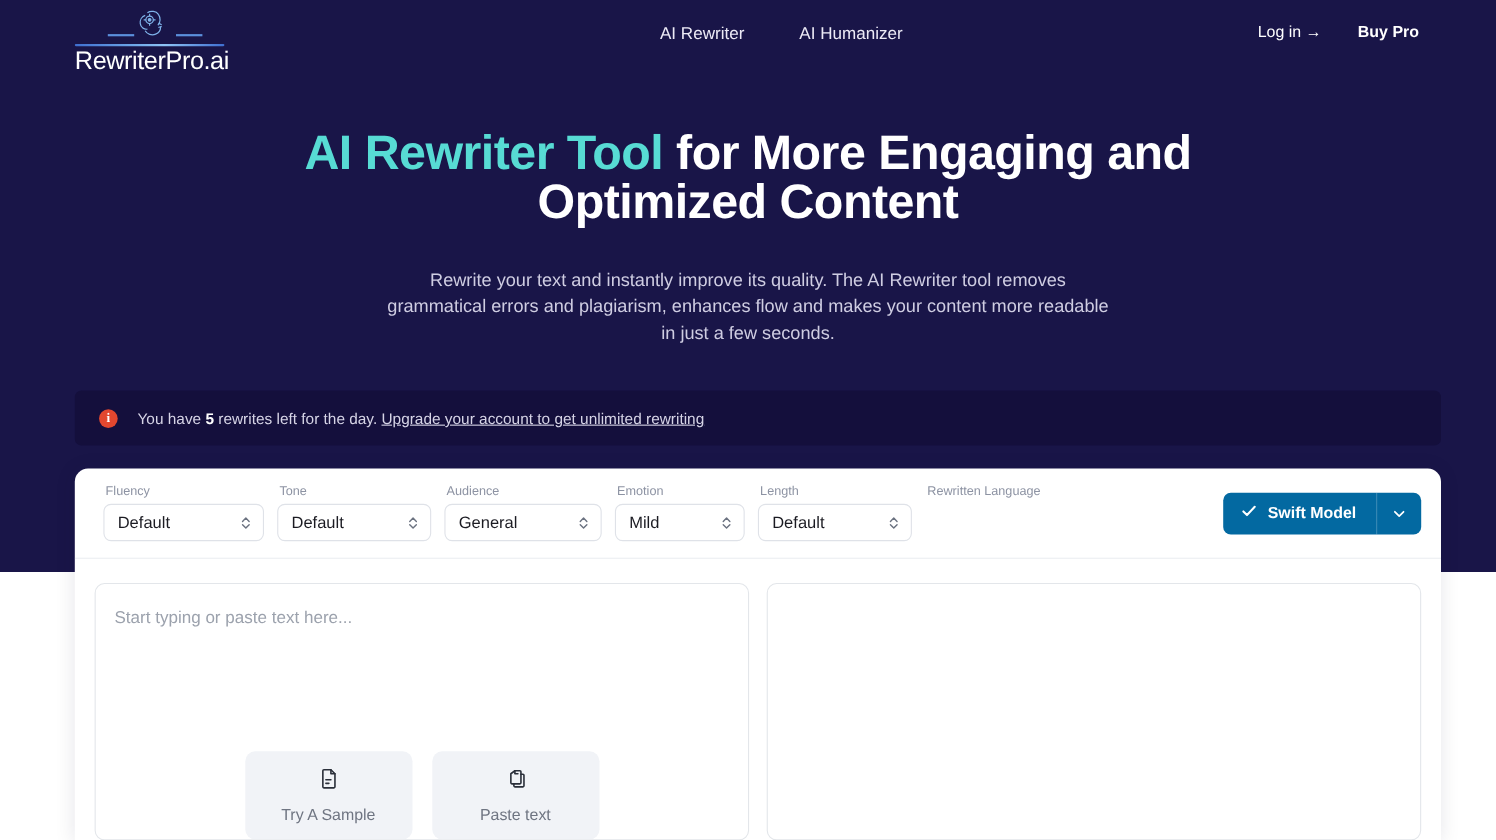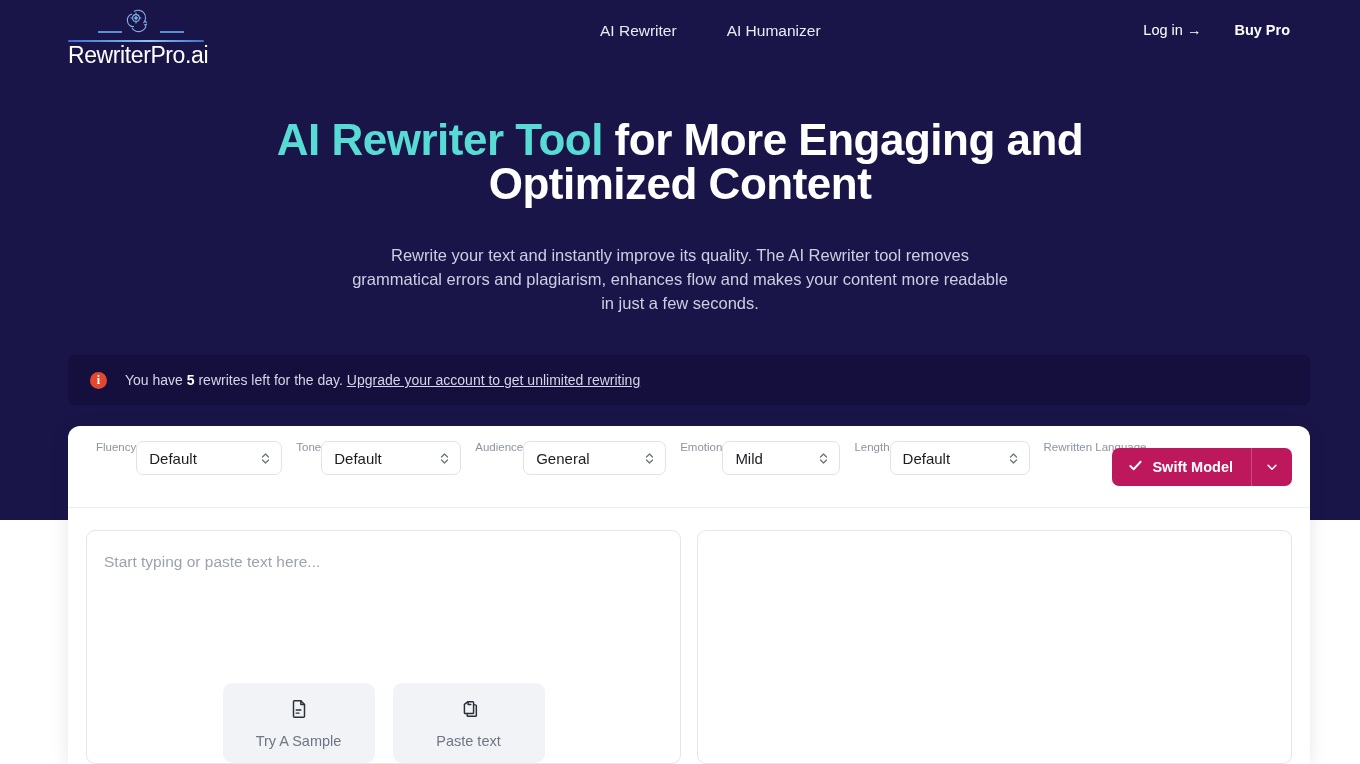--- a/index.html
+++ b/index.html
@@ -206,21 +206,21 @@
     padding: 0 18px;
   }
 
   .select-group {
     position: absolute;
     top: 15px;
     display: flex;
     align-items: flex-start;
     gap: 12px;
   }
-  .select-field { display: flex; flex-direction: row; }
+  .select-field { display: flex; flex-direction: column; }
   .select-label {
     font-size: 11.5px;
     color: #8d93a3;
     margin-bottom: 5px;
     padding-left: 2px;
     white-space: nowrap;
   }
   .select-box {
     height: 34px;
     border: 1px solid #dfe2e8;
@@ -250,21 +250,21 @@
   .w-length   { width: 140px; }
   .w-language { width: 145px; }
 
   .model-button {
     position: absolute;
     right: 18px;
     top: 22px;
     height: 38px;
     display: flex;
     align-items: stretch;
-    background: #be185d;
+    background: #0369a1;
     border-radius: 7px;
     cursor: pointer;
     overflow: hidden;
   }
   .model-main {
     display: flex;
     align-items: center;
     gap: 9px;
     padding: 0 18px 0 16px;
   }

